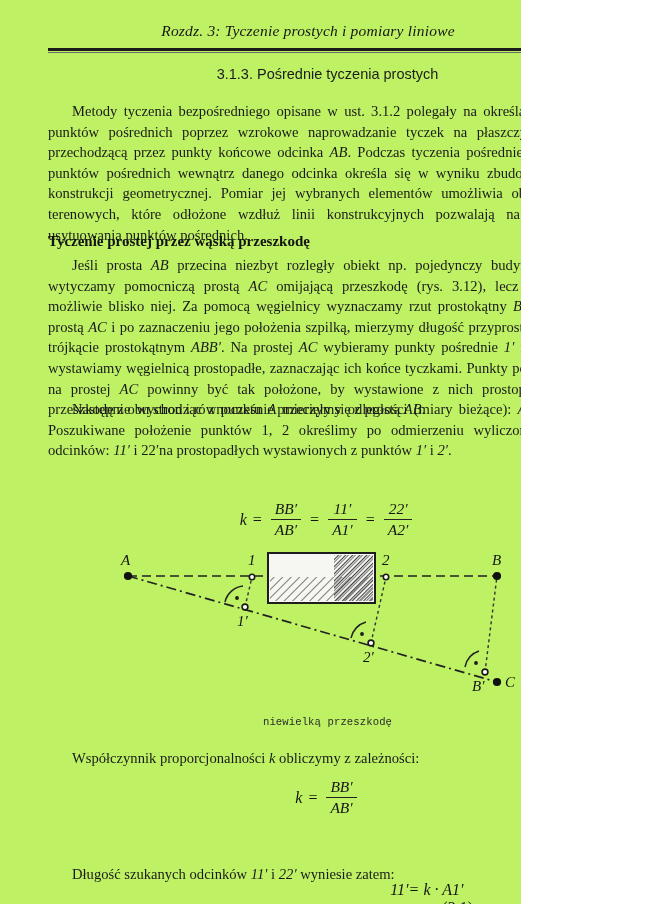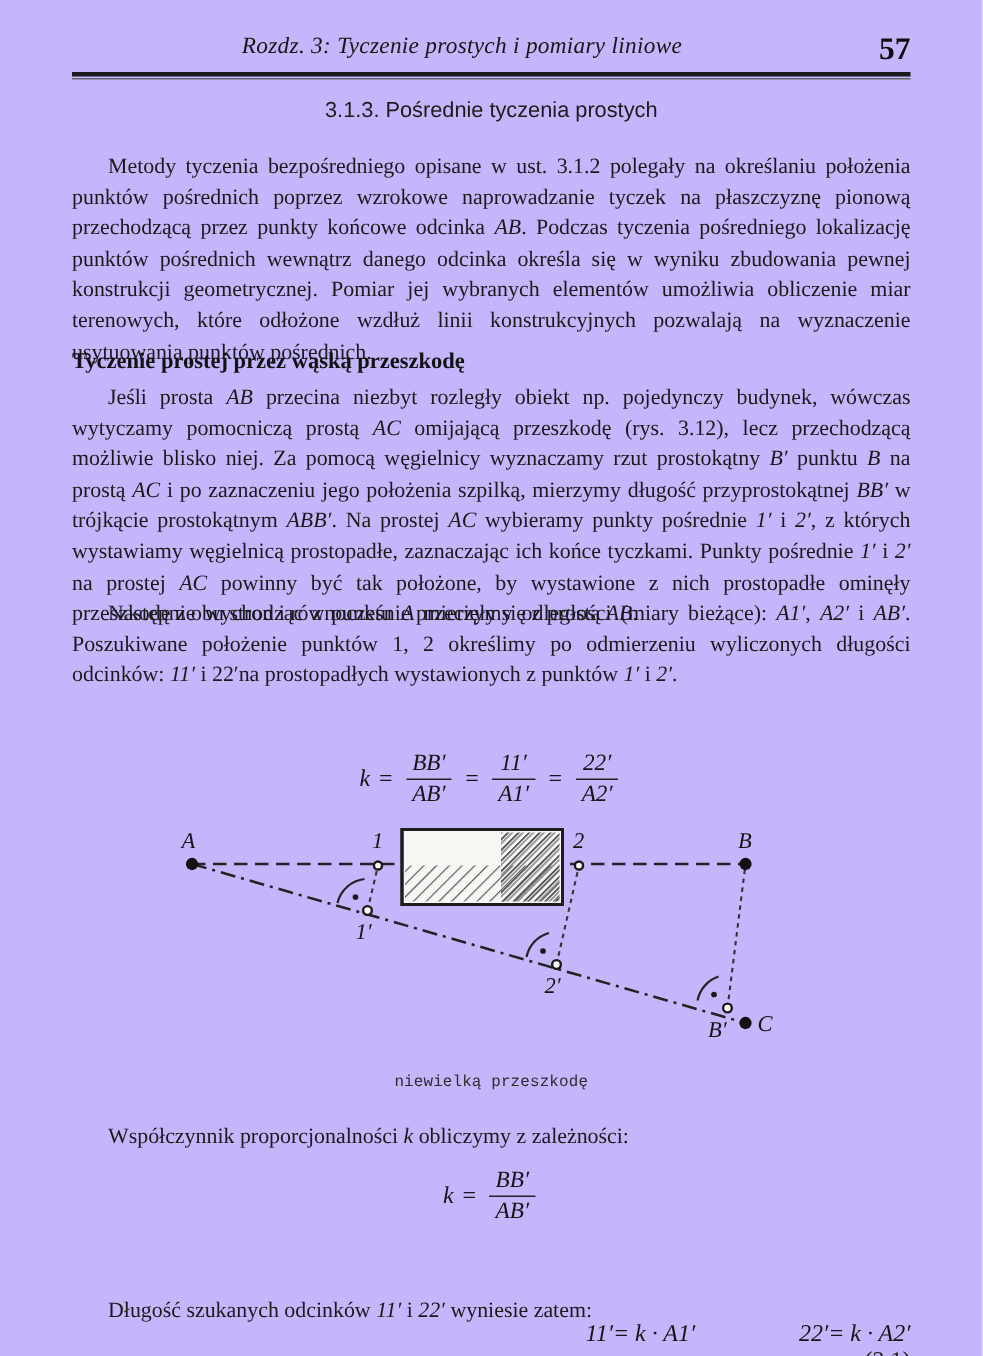--- a/index.html
+++ b/index.html
@@ -2,23 +2,23 @@
 <html><head>
 <meta charset="utf-8">
 <style>
   html, body {
     margin: 0;
     padding: 0;
     background: #ffffff;
   }
   .page {
     position: relative;
-    width: 655px;
+    width: 521px;
     height: 904px;
-    background: #c4b5fd;
+    background: #bef264;
     overflow: hidden;
     font-family: "Liberation Serif", serif;
     color: #1a1a1a;
   }
 
   
   .runhead {
     position: absolute;
     left: 48px;
     top: 22px;

